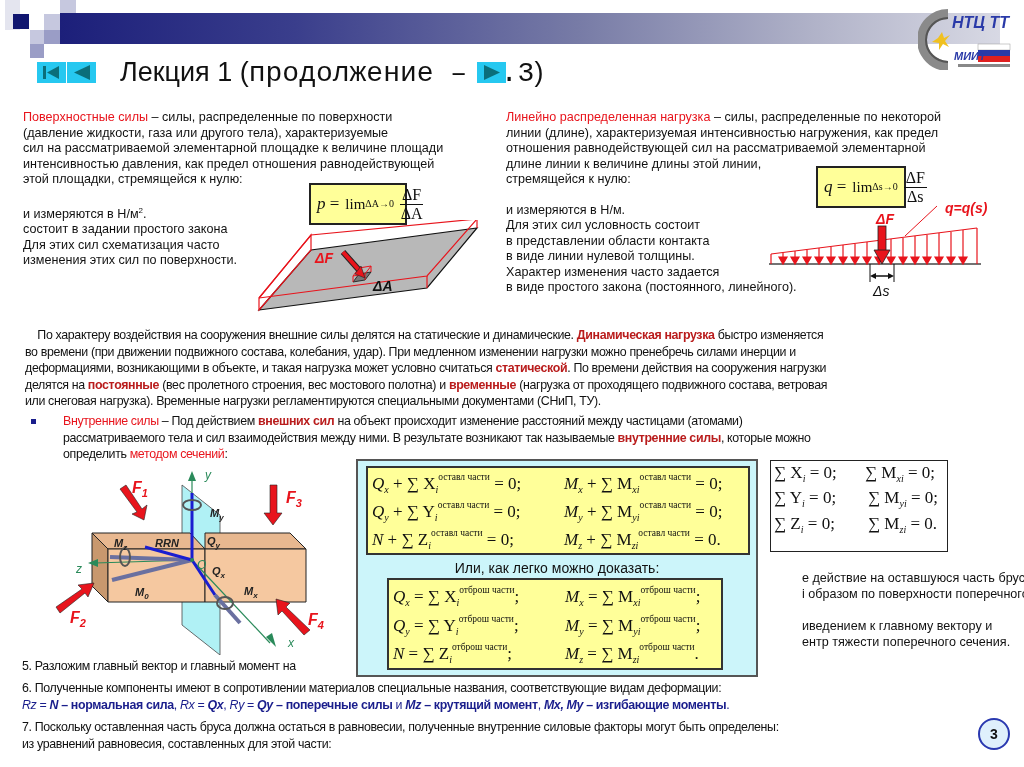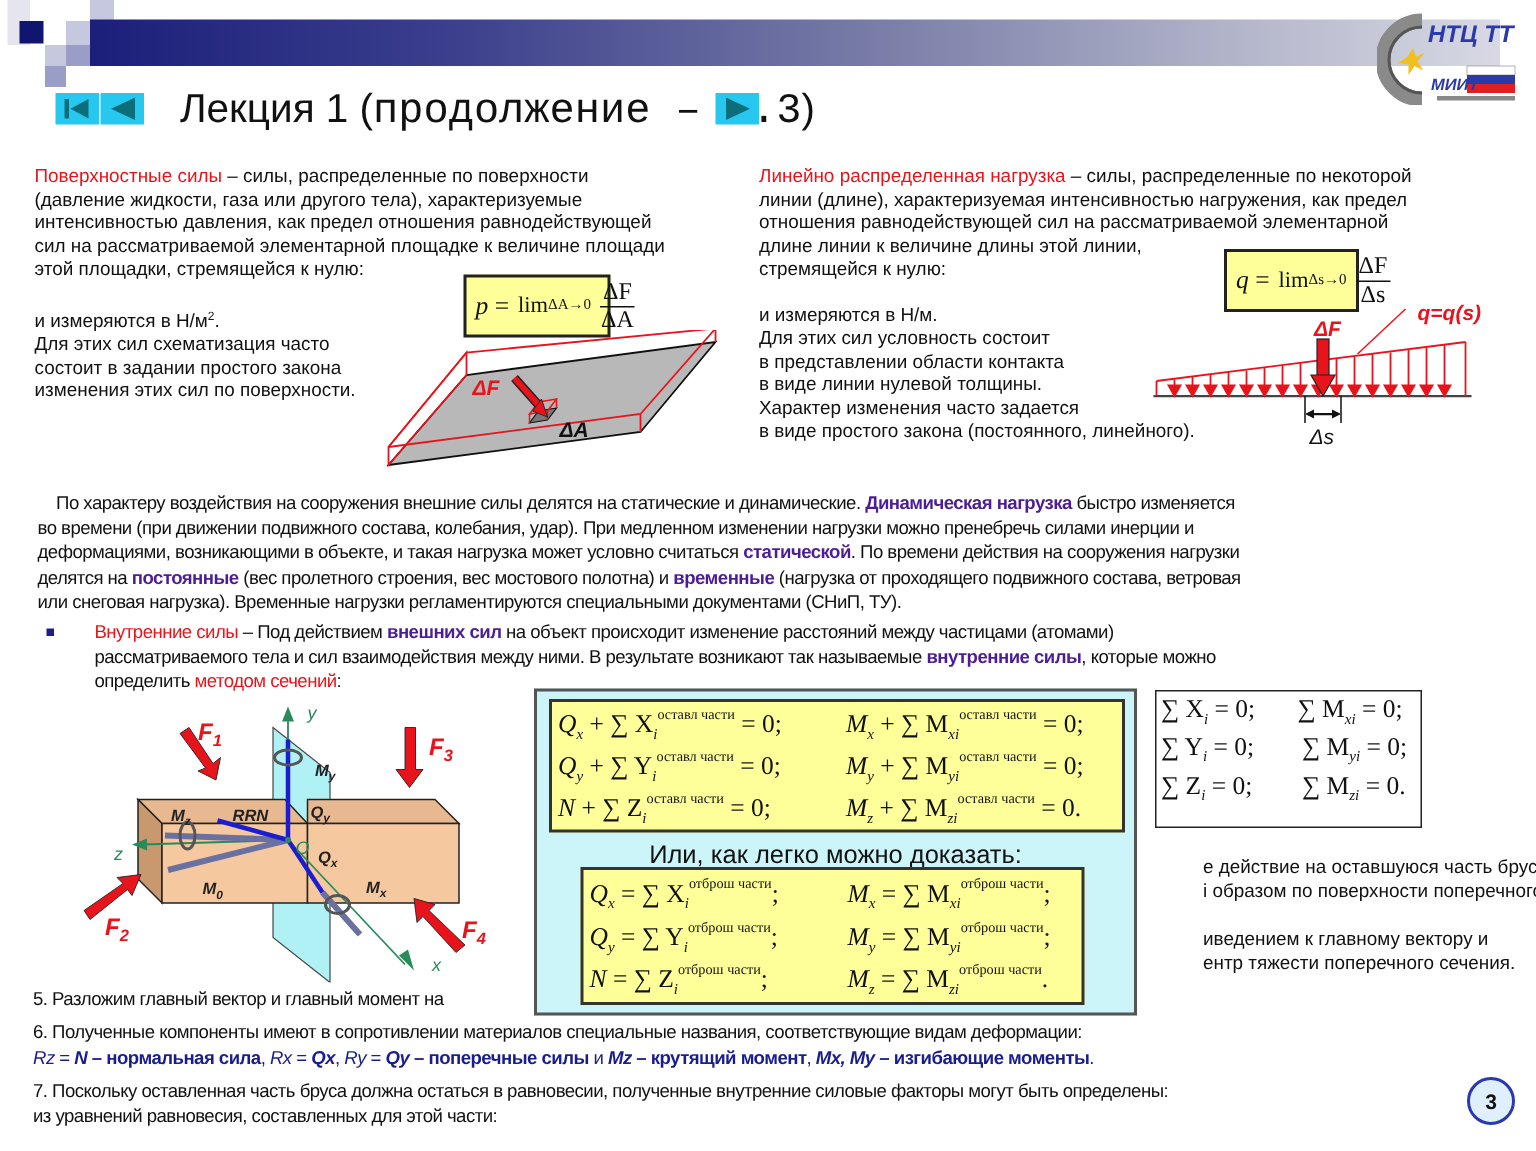--- a/index.html
+++ b/index.html
@@ -11,21 +11,21 @@
   .hdr-bar { position:absolute; left:60px; top:13px; width:940px; height:31px;
     background: linear-gradient(to right, #1c1f7a 0%, #3a3e8c 25%, #777ba6 55%, #b0b2c8 80%, #d8d9e4 100%); }
   .sq { position:absolute; }
   .logo { position:absolute; left:918px; top:8px; width:100px; height:62px; }
   .nav-btn { position:absolute; top:62px; width:29px; height:21px; background:#26c8f0; cursor:pointer; }
   .title { position:absolute; left:120px; top:57px; font-size:27px; color:#111; white-space:nowrap; }
   .title .small { font-size:28px;font-family:Liberation Mono, monospace; }
 
   .t { font-size:12.6px; line-height:15.5px; white-space:nowrap; }
   .red { color:#e8141c; font-weight:normal; }
-  .blue { color:#4c1d95; font-weight:bold; }
+  .blue { color:#b91c1c; font-weight:bold; }
   .narrow { font-family: "Liberation Sans", sans-serif; font-size:12.4px; line-height:16.5px; letter-spacing:-0.35px; transform-origin:0 0; }
 
   .formula { position:absolute; background:#ffff99; border:2px solid #222; font-family:"Liberation Serif", serif; font-size:17px; display:flex; align-items:center; padding:0 6px; }
   .frac { display:inline-flex; flex-direction:column; align-items:center; font-size:16px; margin-left:4px; }
   .frac .num { border-bottom:1px solid #111; padding:0 2px; line-height:18px; }
   .frac .den { line-height:18px; }
   .lim { display:inline-flex; align-items:center; margin:0 2px 0 6px; }
   .lim .sub { font-size:10px; line-height:10px; }
   .i { font-style:italic; }
 
@@ -83,27 +83,27 @@
 </div>
 <div class="nav-btn" style="left:477px;">
   <svg width="29" height="21">
       <polygon points="7,3 7,18 23,10.5" fill="#0b6e7a"></polygon>
     </svg>
 </div>
 
 <div class="abs t" style="left:23px;top:110px;">
   <div><span class="red">Поверхностные силы</span><span> – силы, распределенные по поверхности</span></div>
   <div>(давление жидкости, газа или другого тела), характеризуемые</div>
+  <div>сил на рассматриваемой элементарной площадке к величине площади</div>
   <div>интенсивностью давления, как предел отношения равнодействующей</div>
-  <div>сил на рассматриваемой элементарной площадке к величине площади</div>
   <div>этой площадки, стремящейся к нулю:</div>
   <div style="height:15px;"></div>
   <div><span>и  измеряются в Н/м</span><sup style="font-size:8px;">2</sup><span>.</span></div>
+  <div>состоит в задании простого закона</div>
   <div>Для этих сил схематизация часто</div>
-  <div>состоит в задании простого закона</div>
   <div>изменения этих сил по поверхности.</div>
 </div>
 
 <div class="formula" style="left:309px;top:183px;width:98px;height:42px;">
   <span class="i">p</span>&nbsp;<span>=</span>
   <span class="lim">
       <span style="font-size:15px;line-height:15px;">lim</span>
       <span class="sub">ΔA→0</span>
     </span>
   <span class="frac">
@@ -286,21 +286,21 @@
 
 <div class="eq-panel">
   <div class="eq-box" style="left:8px;top:5px;width:384px;height:89px;">
     <div class="eq-row" style="left:4px;top:4px;text-align:right;"><i>Q</i><sub>x</sub><span> + ∑ X</span><sub>i</sub><sup>оставл части</sup><span> = 0;</span></div>
     <div class="eq-row" style="left:196px;top:4px;"><i>M</i><sub>x</sub><span> + ∑ M</span><sub>xi</sub><sup>оставл части</sup><span> = 0;</span></div>
     <div class="eq-row" style="left:4px;top:32px;"><i>Q</i><sub>y</sub><span> + ∑ Y</span><sub>i</sub><sup>оставл части</sup><span> = 0;</span></div>
     <div class="eq-row" style="left:196px;top:32px;"><i>M</i><sub>y</sub><span> + ∑ M</span><sub>yi</sub><sup>оставл части</sup><span> = 0;</span></div>
     <div class="eq-row" style="left:4px;top:60px;"><i>N</i><sub></sub><span> + ∑ Z</span><sub>i</sub><sup>оставл части</sup><span> = 0;</span></div>
     <div class="eq-row" style="left:196px;top:60px;"><i>M</i><sub>z</sub><span> + ∑ M</span><sub>zi</sub><sup>оставл части</sup><span> = 0.</span></div>
   </div>
-  <div class="abs" style="left:0;top:99px;width:398px;text-align:center;font-size:17px;">Или, как легко можно доказать:</div>
+  <div class="abs" style="left:0;top:99px;width:398px;text-align:center;font-size:14px;">Или, как легко можно доказать:</div>
   <div class="eq-box" style="left:29px;top:117px;width:336px;height:92px;">
     <div class="eq-row" style="left:4px;top:5px;"><i>Q</i><sub>x</sub><span> = ∑ X</span><sub>i</sub><sup>отброш части</sup><span>;</span></div>
     <div class="eq-row" style="left:176px;top:5px;"><i>M</i><sub>x</sub><span> = ∑ M</span><sub>xi</sub><sup>отброш части</sup><span>;</span></div>
     <div class="eq-row" style="left:4px;top:34px;"><i>Q</i><sub>y</sub><span> = ∑ Y</span><sub>i</sub><sup>отброш части</sup><span>;</span></div>
     <div class="eq-row" style="left:176px;top:34px;"><i>M</i><sub>y</sub><span> = ∑ M</span><sub>yi</sub><sup>отброш части</sup><span>;</span></div>
     <div class="eq-row" style="left:4px;top:62px;"><i>N</i><sub></sub><span> = ∑ Z</span><sub>i</sub><sup>отброш части</sup><span>;</span></div>
     <div class="eq-row" style="left:176px;top:62px;"><i>M</i><sub>z</sub><span> = ∑ M</span><sub>zi</sub><sup>отброш части</sup><span>.</span></div>
   </div>
 </div>
 

